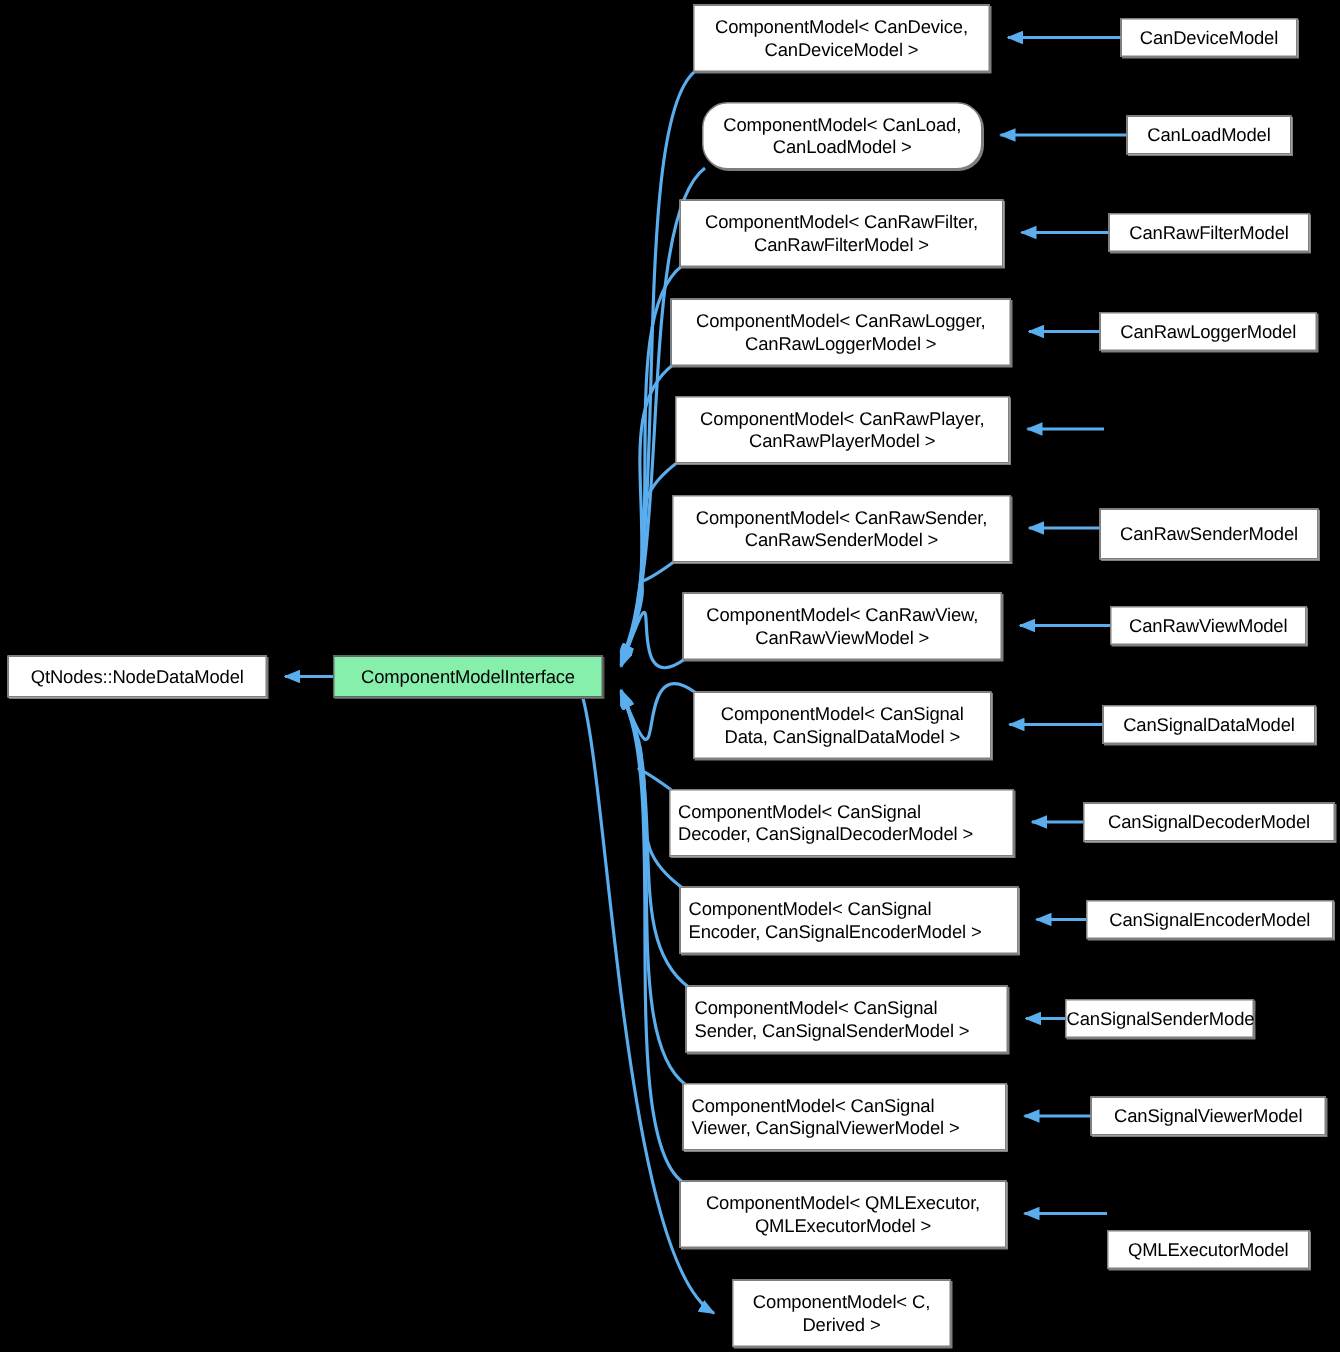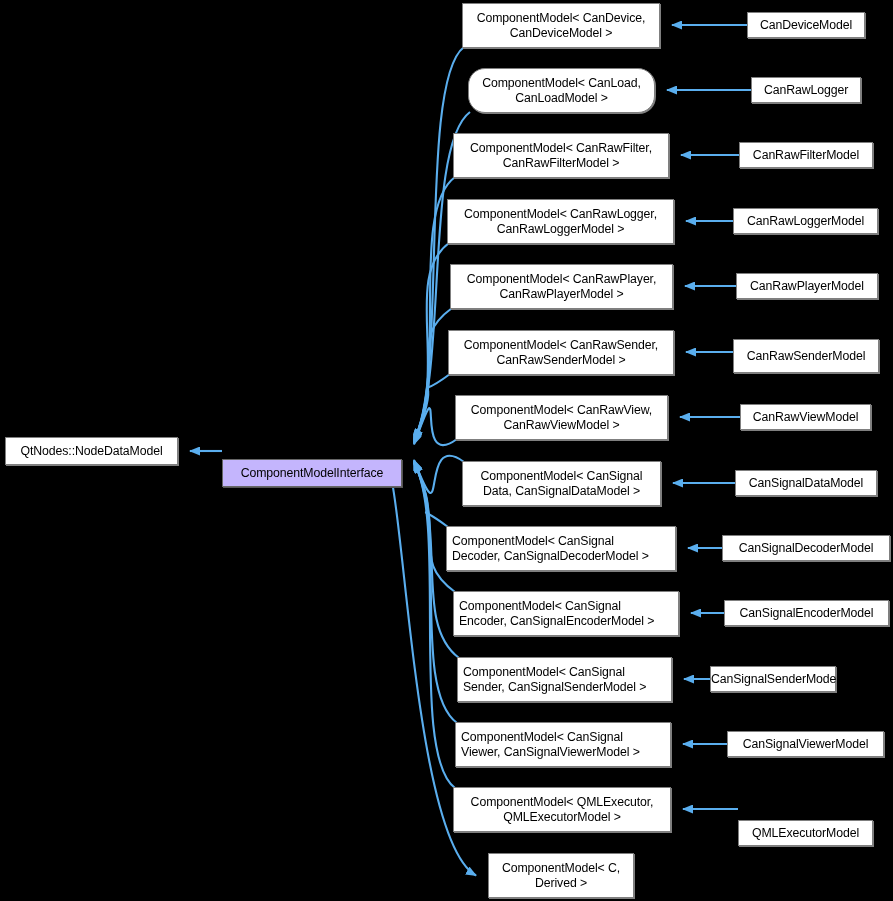--- a/index.html
+++ b/index.html
@@ -33,24 +33,23 @@
     border: 1px solid #7f7f7f;
     box-shadow: 1px 1px 0 0 #7f7f7f;
     color: #000000;
     font-size: 12.3px;
     line-height: 15px;
     letter-spacing: -0.1px;
     white-space: pre-line;
     z-index: 3;
   }
   .node.highlight {
-    background: #c4b5fd;
+    background: #86efac;
     border: 1px solid #666666;
     box-shadow: 1px 1px 0 0 #555555;
-    margin-top: 22px;
   }
   .node.leftalign {
     justify-content: flex-start;
     text-align: left;
     padding-left: 5px;
   }
   .node-label {
     display: block;
     width: 100%;
   }
@@ -98,30 +97,29 @@
       </g>
   </svg>
 
 <div class="node" style="left: 5px; top: 437px; width: 173px; height: 28px;"><span class="node-label">QtNodes::NodeDataModel</span></div>
     <div class="node highlight" style="left: 222px; top: 437px; width: 180px; height: 28px;"><span class="node-label">ComponentModelInterface</span></div>
     <div class="node" style="left: 462px; top: 3px; width: 198px; height: 45px;"><span class="node-label">ComponentModel&lt; CanDevice,
 CanDeviceModel &gt;</span></div>
     <div class="node" style="left: 747px; top: 12px; width: 118px; height: 26px;"><span class="node-label">CanDeviceModel</span></div>
     <div class="node" style="left: 468px; top: 68px; width: 187px; height: 45px; border-radius: 17px;"><span class="node-label">ComponentModel&lt; CanLoad,
 CanLoadModel &gt;</span></div>
-    <div class="node" style="left: 751px; top: 77px; width: 110px; height: 26px;"><span class="node-label">CanRawLogger</span></div>
+    <div class="node" style="left: 751px; top: 77px; width: 110px; height: 26px;"><span class="node-label">CanLoadModel</span></div>
     <div class="node" style="left: 453px; top: 133px; width: 216px; height: 45px;"><span class="node-label">ComponentModel&lt; CanRawFilter,
 CanRawFilterModel &gt;</span></div>
     <div class="node" style="left: 739px; top: 142px; width: 134px; height: 26px;"><span class="node-label">CanRawFilterModel</span></div>
     <div class="node" style="left: 447px; top: 199px; width: 227px; height: 45px;"><span class="node-label">ComponentModel&lt; CanRawLogger,
 CanRawLoggerModel &gt;</span></div>
     <div class="node" style="left: 733px; top: 208px; width: 145px; height: 26px;"><span class="node-label">CanRawLoggerModel</span></div>
     <div class="node" style="left: 450px; top: 264px; width: 223px; height: 45px;"><span class="node-label">ComponentModel&lt; CanRawPlayer,
 CanRawPlayerModel &gt;</span></div>
-    <div class="node" style="left: 736px; top: 273px; width: 142px; height: 26px;"><span class="node-label">CanRawPlayerModel</span></div>
     <div class="node" style="left: 448px; top: 330px; width: 226px; height: 45px;"><span class="node-label">ComponentModel&lt; CanRawSender,
 CanRawSenderModel &gt;</span></div>
     <div class="node" style="left: 733px; top: 339px; width: 146px; height: 34px;"><span class="node-label">CanRawSenderModel</span></div>
     <div class="node" style="left: 455px; top: 395px; width: 213px; height: 45px;"><span class="node-label">ComponentModel&lt; CanRawView,
 CanRawViewModel &gt;</span></div>
     <div class="node" style="left: 740px; top: 404px; width: 131px; height: 26px;"><span class="node-label">CanRawViewModel</span></div>
     <div class="node" style="left: 462px; top: 461px; width: 199px; height: 45px;"><span class="node-label">ComponentModel&lt; CanSignal
 Data, CanSignalDataModel &gt;</span></div>
     <div class="node" style="left: 735px; top: 470px; width: 142px; height: 26px;"><span class="node-label">CanSignalDataModel</span></div>
     <div class="node leftalign" style="left: 446px; top: 526px; width: 230px; height: 45px;"><span class="node-label">ComponentModel&lt; CanSignal

